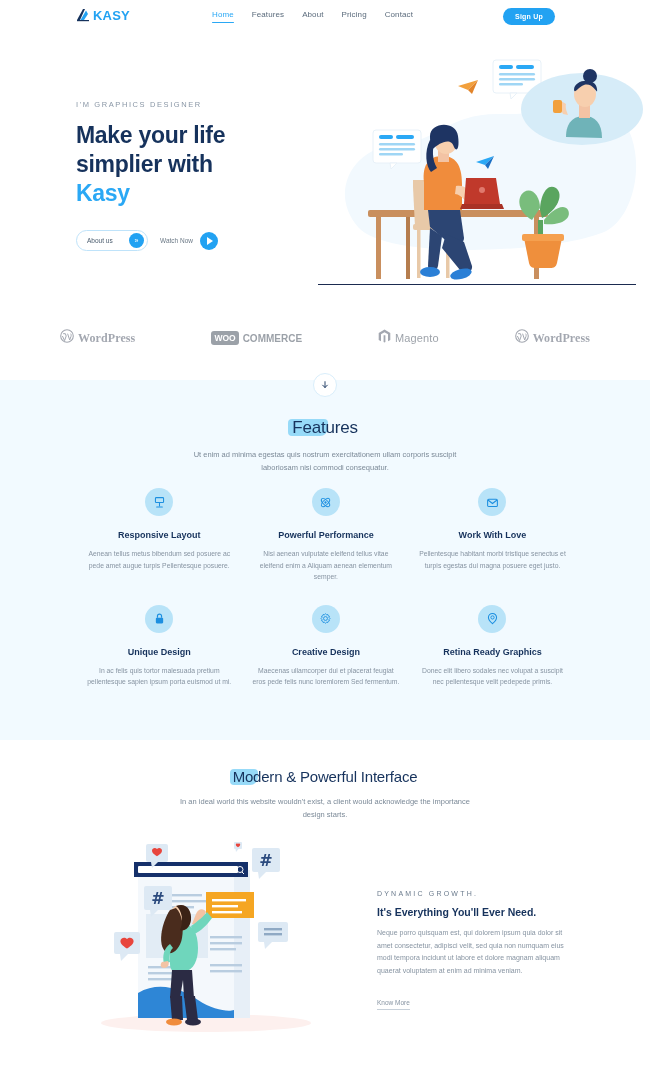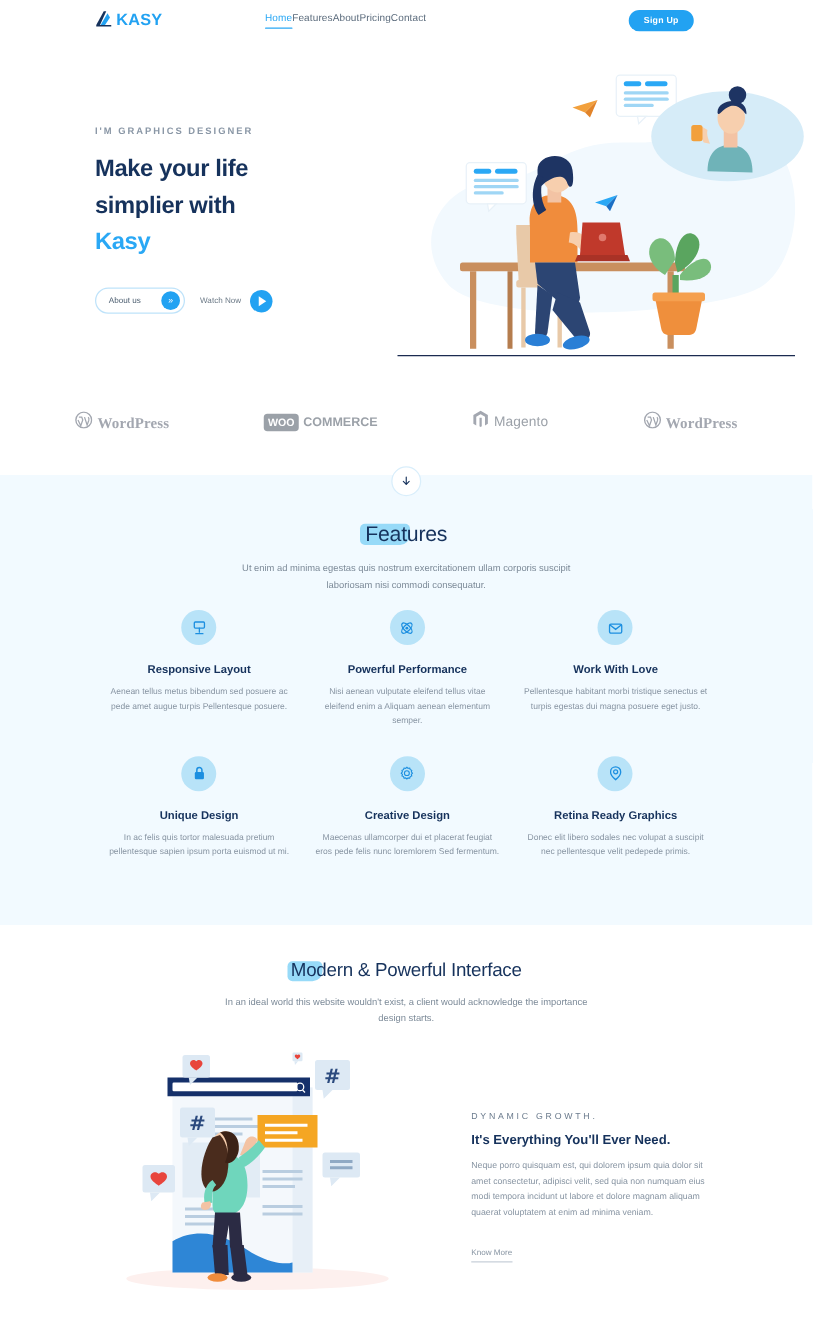--- a/index.html
+++ b/index.html
@@ -12,46 +12,46 @@
   .page { position: relative; width: 558px; height: 1065px; background:#fff; }
 
   
   .nav {
     position: absolute; top: 0; left: 0; width: 650px; height: 34px;
     display: flex; align-items: center; background: #fff;
   }
   .logo { position: absolute; left: 76px; top: 8px; display: flex; align-items: center; gap: 2px; }
   .logo-mark { width: 15px; height: 15px; position: relative; }
   .logo-text { font-size: 13px; font-weight: 700; color: #22a2f2; letter-spacing: .2px; }
-  .nav-links { position: absolute; left: 212px; top: 10px; display: flex; }
+  .nav-links { position: absolute; left: 212px; top: 10px; display: flex; gap: 18px; }
   .nav-link {
     font-size: 8px; color: #5b6b7c; text-decoration: none; position: relative;
     padding-bottom: 4px; letter-spacing: .1px;
   }
   .nav-link.active { color: #2aa8f5; }
   .nav-link.active::after {
     content: ""; position: absolute; left: 0; right: 0; bottom: 0;
     height: 1.5px; background: #2aa8f5; border-radius: 1px;
   }
   .signup {
     position: absolute; left: 503px; top: 8px;
     width: 52px; height: 17px; border-radius: 9px;
     background: #22a2f2; color: #fff; font-size: 7px; font-weight: 600;
     display: flex; align-items: center; justify-content: center;
     border: none; cursor: pointer; letter-spacing: .2px;
   }
 
   
   .hero { position: absolute; top: 100px; left: 76px; width: 250px; }
   .eyebrow {
-    font-size: 7.5px; color: #8a97a6; letter-spacing: 1.6px; font-weight: 700;
+    font-size: 7.5px; color: #8a97a6; letter-spacing: 1.6px; font-weight: 400;
     margin-bottom: 12px;
   }
   .hero-title {
-    font-size: 19px; line-height: 29px; font-weight: 700; color: #16325c;
+    font-size: 23px; line-height: 29px; font-weight: 700; color: #16325c;
     letter-spacing: -.3px;
   }
   .hero-title .accent { color: #2aa8f5; }
   .hero-actions { margin-top: 22px; display: flex; align-items: center; gap: 12px; }
   .btn-about {
     width: 72px; height: 21px; border: 1px solid #bfe3fa; border-radius: 11px;
     background: #fff; display: flex; align-items: center; justify-content: space-between;
     padding: 0 3px 0 10px; cursor: pointer;
   }
   .btn-about-label { font-size: 6.5px; color: #4a5c6e; }

